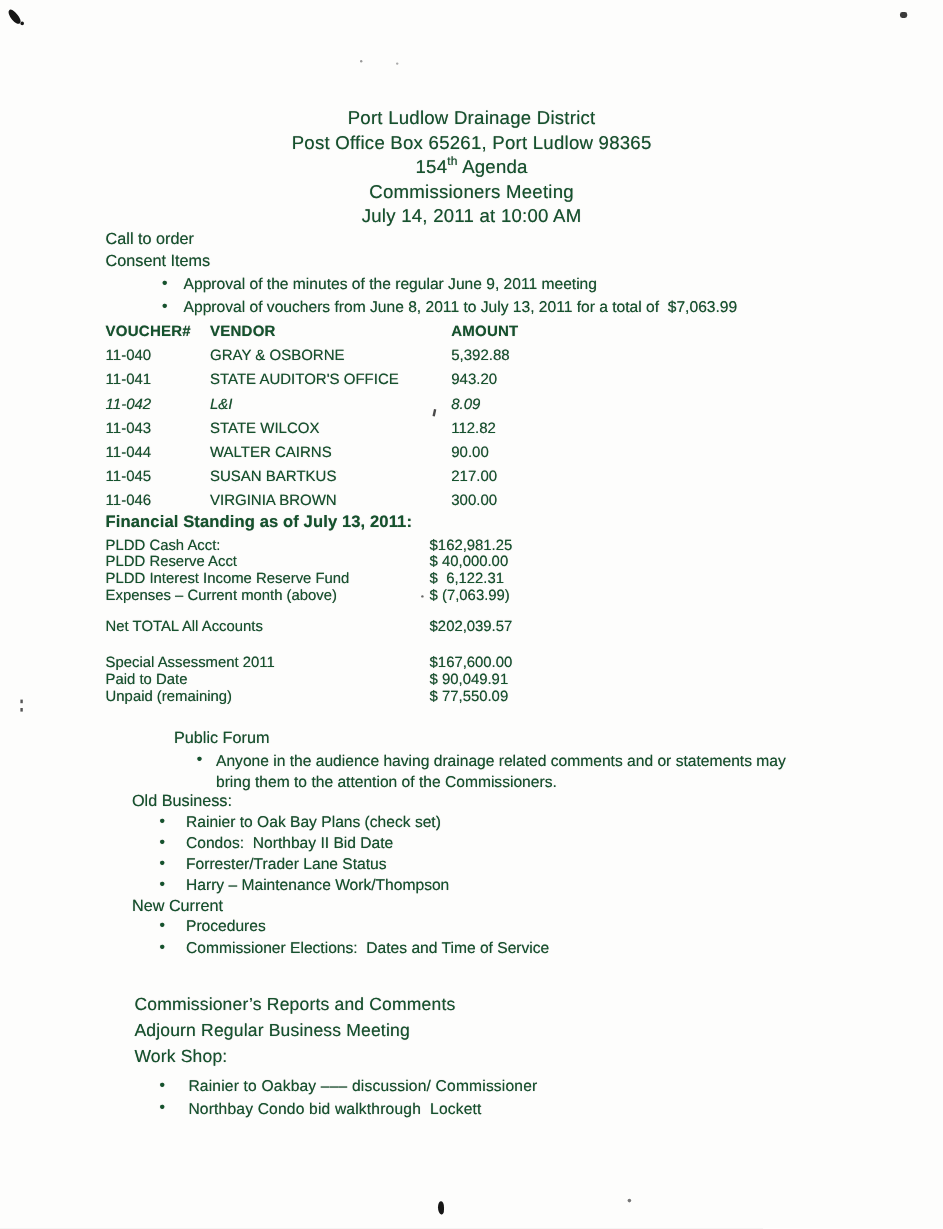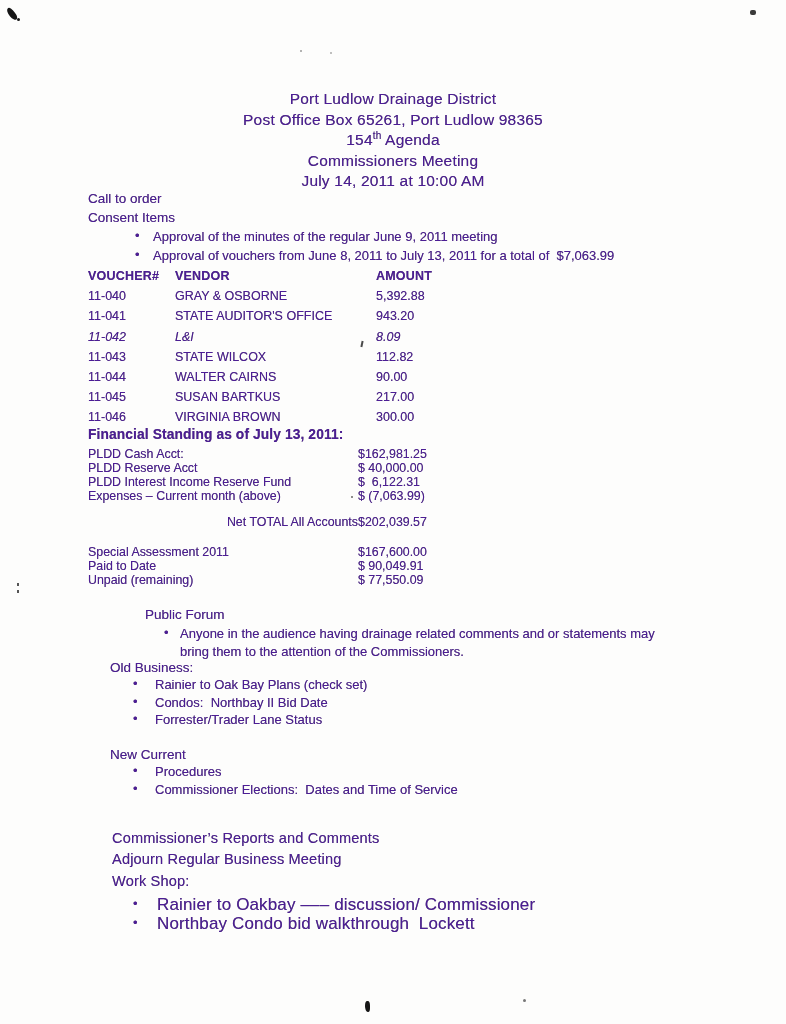--- a/index.html
+++ b/index.html
@@ -2,21 +2,21 @@
 <html><head>
 <meta charset="utf-8">
 <style>
   html,body{margin:0;padding:0;background:#e8e8e6;}
   .page{
     position:relative;
     width:786px;height:1024px;
     margin:0 auto;
     background:#fdfdfc;
     font-family:"Liberation Sans",sans-serif;
-    color:#4c1d95;
+    color:#14532d;
     overflow:hidden;
   }
   .page *{box-sizing:border-box;}
   [data-bind]{white-space:pre-wrap;}
   .soft{text-shadow:0 0 .6px rgba(20,20,20,.55);}
 
   
   .doc-header{
     position:absolute;top:89px;left:0;width:786px;
     text-align:center;font-size:15.5px;line-height:20.5px;
@@ -38,37 +38,37 @@
   .vrow .c3{flex:1;}
   .vrow.head{font-weight:bold;letter-spacing:.2px;}
   .vrow.gap{margin-top:2px;font-style:italic;}
 
   
   .financial{position:absolute;top:428px;left:88px;width:360px;font-size:12.4px;line-height:14.1px;}
   .fin-title{font-size:13.8px;font-weight:bold;letter-spacing:.1px;margin-bottom:5px;}
   .frow{display:flex;}
   .frow .flabel{width:270px;}
   .frow .famount{white-space:pre;}
-  .fgroup-net{margin-top:12px;text-align:right;}
+  .fgroup-net{margin-top:12px;}
   .fgroup-assess{margin-top:15px;}
 
   
   .public-forum{position:absolute;top:606px;left:113px;font-size:13.5px;line-height:18px;margin-left:32px;}
   .public-forum .bullets{margin-left:19px;margin-top:1px;width:520px;font-size:13px;}
   .public-forum .li{padding-left:16px;}
 
   
   .old-business{position:absolute;top:659px;left:110px;font-size:13.5px;line-height:17.4px;}
   .new-business{position:absolute;top:746px;left:110px;font-size:13.5px;line-height:17.4px;}
   .biz-bullets{margin-left:23px;font-size:13px;}
   .biz-bullets .li{padding-left:22px;}
 
   
   .closing{position:absolute;top:828px;left:112px;font-size:14.6px;line-height:21.4px;letter-spacing:.15px;}
-  .closing .bullets{margin-left:21px;margin-top:3px;font-size:17px;line-height:19px;}
+  .closing .bullets{margin-left:21px;margin-top:3px;font-size:13px;line-height:19px;}
   .closing .li{padding-left:24px;}
 
   
   .artifact{position:absolute;background:#161616;pointer-events:none;}
   .a-corner{top:7px;left:9px;width:6px;height:14px;border-radius:60% 40% 50% 50%;transform:rotate(-40deg);}
   .a-corner2{top:18px;left:17px;width:3px;height:3px;border-radius:50%;}
   .a-tr{top:10px;right:30px;width:6px;height:5px;border-radius:2px;background:#3a3a3a;}
   .a-dot1{top:50px;left:300px;width:2px;height:2px;background:#9a9a9a;border-radius:50%;}
   .a-dot2{top:52px;left:330px;width:2px;height:2px;background:#aaa;border-radius:50%;}
   .a-colon1{top:583px;left:17px;width:2px;height:3px;background:#555;}
@@ -199,20 +199,21 @@
       <div class="li" data-bind="public_forum.bullet">Anyone in the audience having drainage related comments and or statements may bring them to the attention of the Commissioners.</div>
     </div>
   </div>
 
   <div class="old-business">
     <div data-bind="old_business.title">Old Business:</div>
     <div class="biz-bullets">
       <div class="li" data-bind="old_business.items.0">Rainier to Oak Bay Plans (check set)</div>
       <div class="li" data-bind="old_business.items.1">Condos:  Northbay II Bid Date</div>
       <div class="li" data-bind="old_business.items.2">Forrester/Trader Lane Status</div>
+      <div class="li" data-bind="old_business.items.3">Harry – Maintenance Work/Thompson</div>
     </div>
   </div>
 
   <div class="new-business">
     <div data-bind="new_business.title">New Current</div>
     <div class="biz-bullets">
       <div class="li" data-bind="new_business.items.0">Procedures</div>
       <div class="li" data-bind="new_business.items.2">Commissioner Elections:  Dates and Time of Service</div>
     </div>
   </div>

